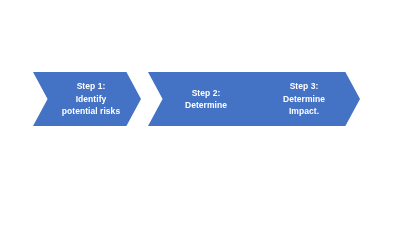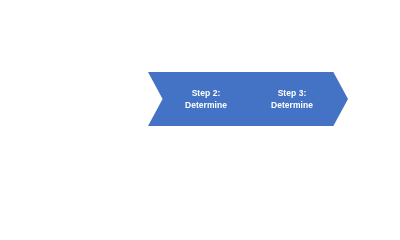--- a/index.html
+++ b/index.html
@@ -37,21 +37,21 @@
     background: #4472C4;
     -webkit-clip-path: polygon(0% 0%, 86.5% 0%, 100% 50%, 86.5% 100%, 0% 100%, 13.5% 50%);
     clip-path: polygon(0% 0%, 86.5% 0%, 100% 50%, 86.5% 100%, 0% 100%, 13.5% 50%);
     display: flex;
     align-items: center;
     justify-content: center;
   }
 
   .chevron-1 { left: 0px; }
   .chevron-2 { left: 115px; }
-  .chevron-3 { left: 195px; width: 120px;
+  .chevron-3 { left: 207px; width: 120px;
     -webkit-clip-path: polygon(0% 0%, 87.8% 0%, 100% 50%, 87.8% 100%, 0% 100%, 12.2% 50%);
     clip-path: polygon(0% 0%, 87.8% 0%, 100% 50%, 87.8% 100%, 0% 100%, 12.2% 50%);
   }
 
   .chevron-label {
     color: #ffffff;
     font-size: 8.5px;
     font-weight: bold;
     line-height: 12.4px;
     text-align: center;
@@ -65,30 +65,38 @@
     display: block;
   }
 </style>
 </head>
 <body>
 
 <div id="canvas">
 
   <div class="process-flow">
 
+    <div class="chevron chevron-1">
+      <div class="chevron-label">
+        <span class="line">Step 1:</span>
+        <span class="line">Identify</span>
+        <span class="line">potential risks</span>
+      </div>
+    </div>
 
     <div class="chevron chevron-2">
       <div class="chevron-label">
         <span class="line">Step 2:</span>
         <span class="line">Determine</span>
       </div>
     </div>
 
     <div class="chevron chevron-3">
       <div class="chevron-label">
         <span class="line">Step 3:</span>
         <span class="line">Determine</span>
+        <span class="line">Impact.</span>
       </div>
     </div>
 
   </div>
 
 </div>
 
 </body></html>

